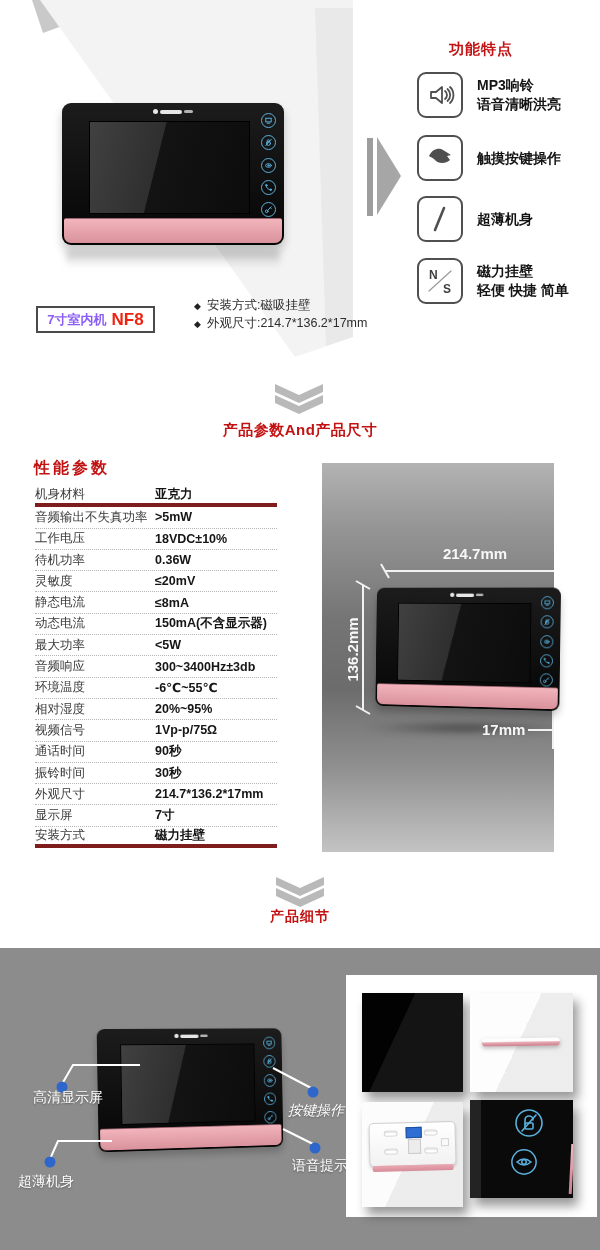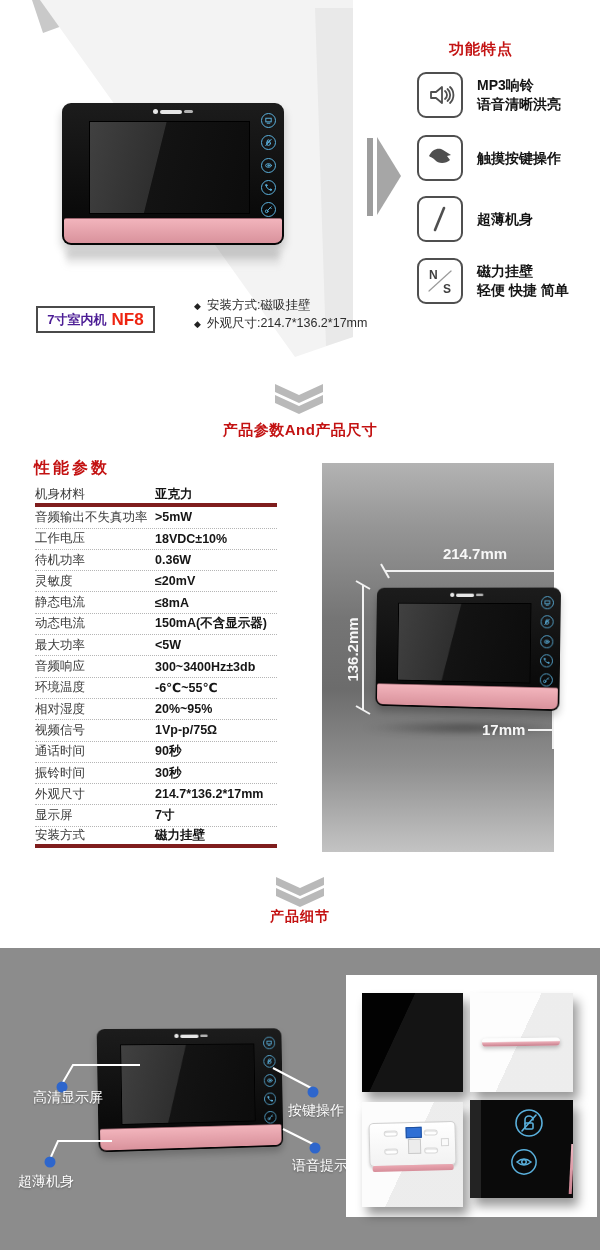--- a/index.html
+++ b/index.html
@@ -45,21 +45,21 @@
     background:linear-gradient(180deg,var(--pink_light,#f2b4bc),var(--pink_dark,#d9929c));}
   .d-hero{left:62px;top:103px;}
   .d-dim{left:355px;top:577px;transform:perspective(900px) rotateY(-13deg) rotate(0.8deg) scale(0.85);}
   .d-detail{left:81px;top:1018px;transform:perspective(900px) rotateY(12deg) rotate(-1deg) scale(0.85);}
   .reflection{left:66px;top:251px;width:214px;height:16px;filter:blur(3px);
     background:linear-gradient(180deg,rgba(110,110,110,.38),rgba(255,255,255,0));}
 
   
   .label-box{left:36px;top:306px;width:119px;height:27px;border:2px solid #4a4a4a;background:#fff;
     display:flex;align-items:center;justify-content:center;gap:5px;}
-  .label-name{font-size:13px;font-weight:700;color:#4c1d95;}
+  .label-name{font-size:13px;font-weight:700;color:#8b5cf6;}
   .label-model{font-size:17px;font-weight:800;color:var(--model_red,#ee2411);}
   .bullet-row{left:194px;display:flex;align-items:center;gap:6px;font-size:12.5px;color:#2d2d2d;}
   .bullet-row .diamond{font-size:9px;color:#222;}
   .b1{top:297px;}  .b2{top:315px;}
 
   
   .features-title{left:406px;top:40px;width:150px;text-align:center;
     font-size:15px;font-weight:700;letter-spacing:1px;color:var(--accent_red,#c31212);}
   .feat-item{position:absolute;left:417px;display:flex;align-items:center;gap:14px;}
   .feat-ico{width:46px;height:46px;border:2px solid #4f4f4f;border-radius:9px;background:#fff;
@@ -101,21 +101,21 @@
   .dim-d{left:160px;top:258px;}
   
 
   
   .detail-section{left:0;top:948px;width:600px;height:302px;background:var(--detail_bg_gray,#8c8c8c);}
   .callout-svg{position:absolute;left:0;top:948px;}
   .callout-svg polyline{fill:none;stroke:#fff;stroke-width:2;}
   .callout-svg circle{fill:var(--callout_dot_blue,#2e66cc);}
   .callout-label{position:absolute;color:#fff;font-size:14px;font-weight:500;
     text-shadow:0 1px 2px rgba(0,0,0,.35);white-space:nowrap;}
-  .cl-1{left:33px;top:1089px;font-family:Liberation Mono, monospace;} .cl-2{left:288px;top:1102px;}
+  .cl-1{left:33px;top:1089px;font-family:Liberation Mono, monospace;} .cl-2{left:288px;top:1102px;font-style:italic;}
   .cl-3{left:18px;top:1173px;} .cl-4{left:292px;top:1157px;}
 
   
   .detail-card{left:346px;top:975px;width:251px;height:242px;background:#fff;}
   .pcell{position:absolute;box-shadow:5px 8px 10px rgba(0,0,0,.4);overflow:hidden;}
   .p-tl{left:16px;top:18px;width:101px;height:99px;
     background:linear-gradient(115deg,#020202 36%,#141414 36.5%);}
   .p-tr{left:124px;top:18px;width:103px;height:99px;background:#fdfdfd;}
   .p-bl{left:16px;top:127px;width:101px;height:105px;background:#fcfcfc;}
   .p-br{left:124px;top:125px;width:103px;height:98px;background:#0a0a0a;}

